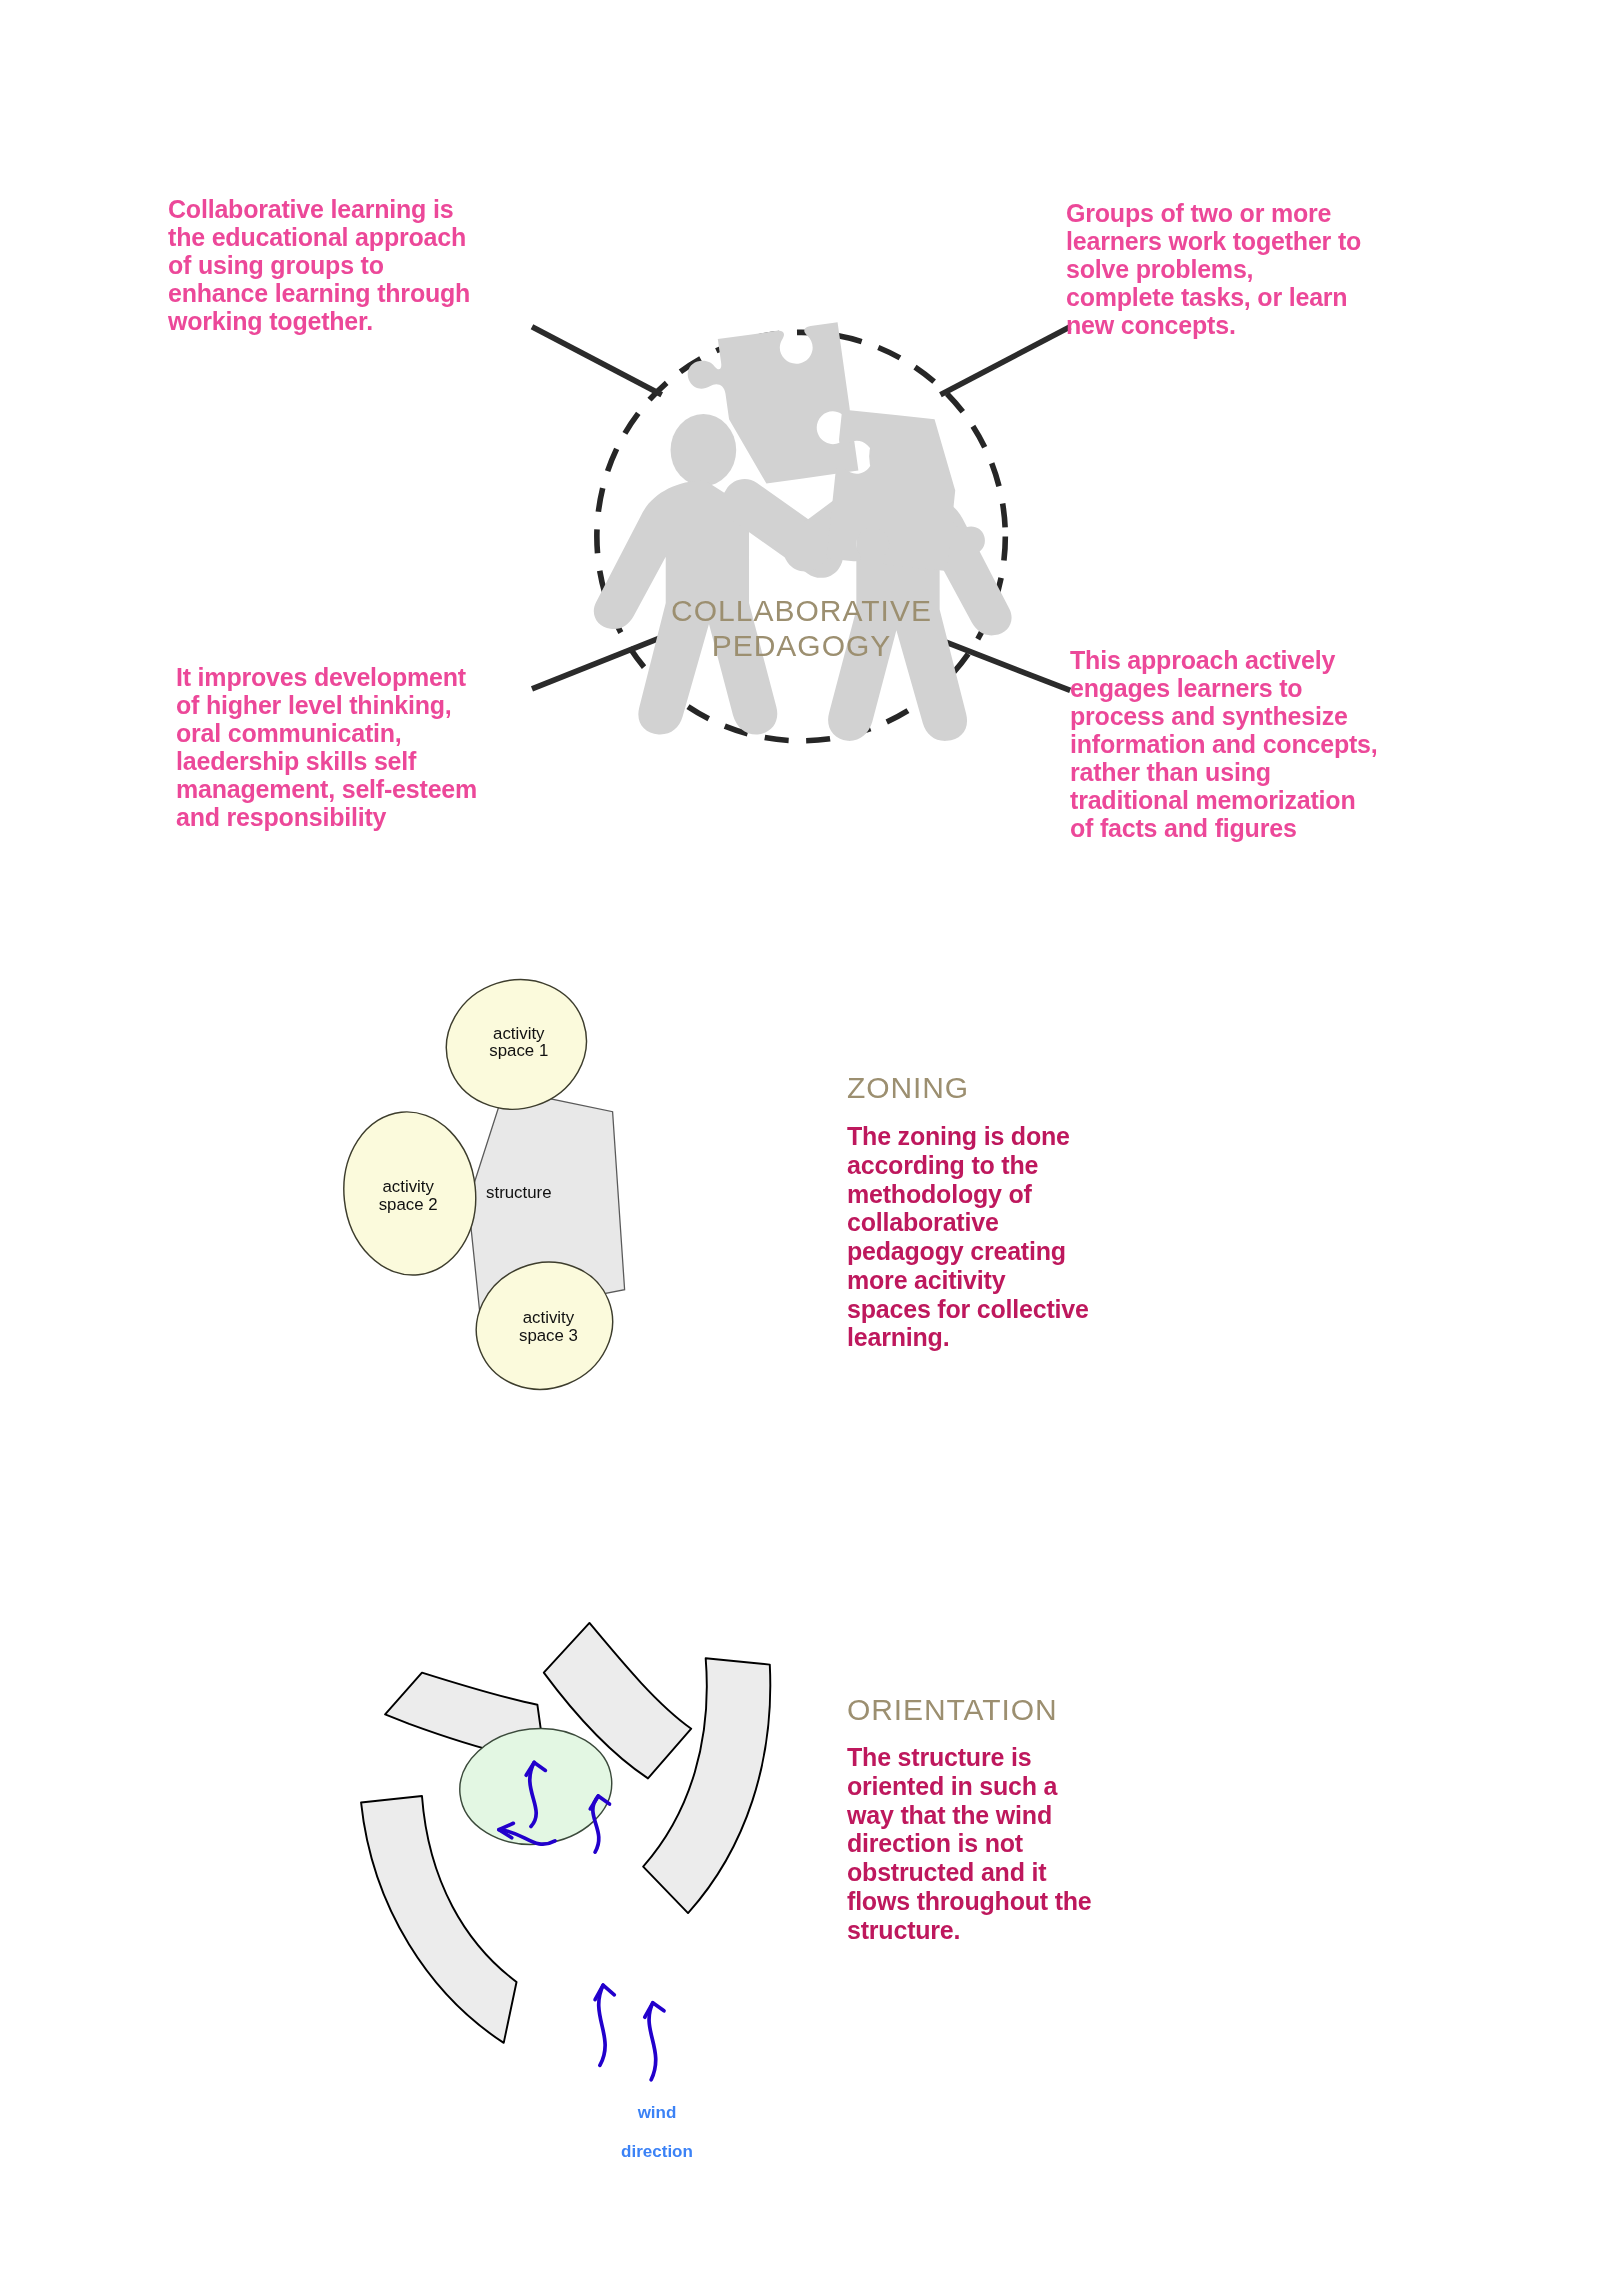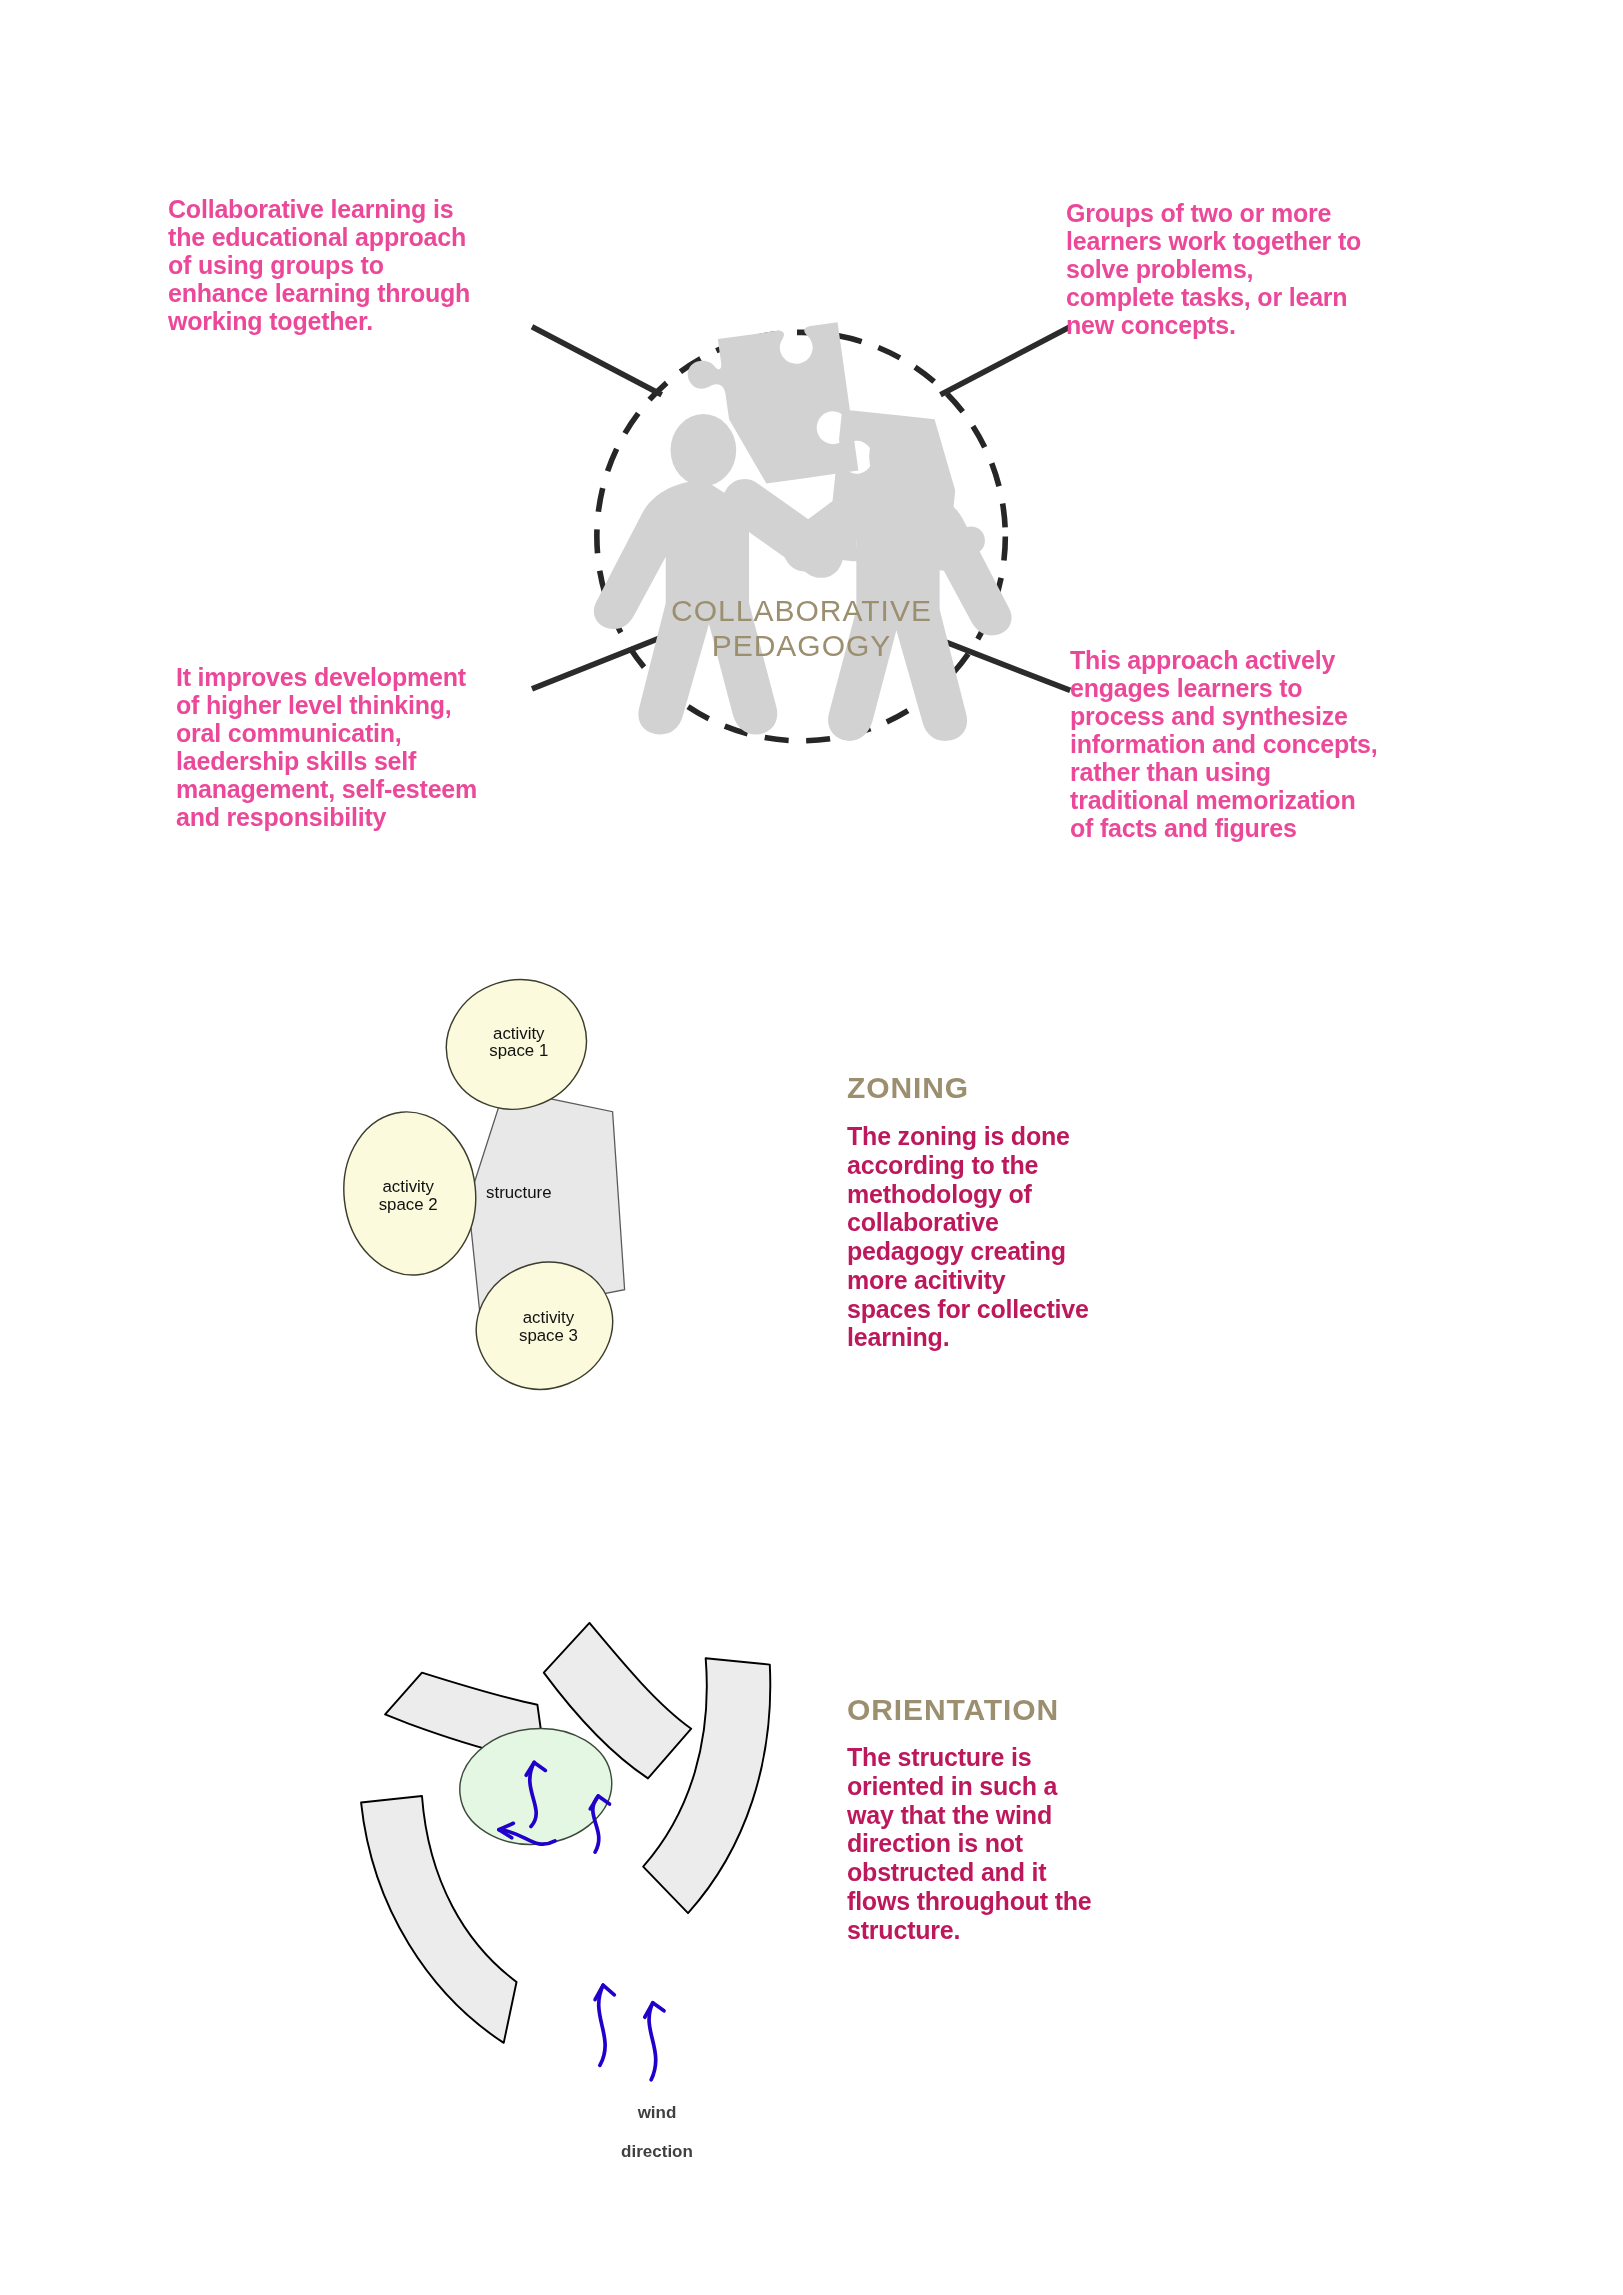--- a/index.html
+++ b/index.html
@@ -71,21 +71,21 @@
   .zone-label {
     font-size: 21px;
     font-weight: normal;
     fill: #111;
     font-family: "Liberation Sans", sans-serif;
   }
 
   .section-heading {
     position: absolute;
     font-size: 30px;
-    font-weight: bold;
+    font-weight: normal;
     letter-spacing: 0.9px;
     color: #9c8f70;
   }
   .section-body {
     position: absolute;
     font-size: 25px;
     font-weight: bold;
     line-height: 1.15;
     letter-spacing: -0.2px;
     color: #be185d;
@@ -107,21 +107,21 @@
   }
   .wind-label {
     position: absolute;
     left: 561px;
     top: 2083px;
     width: 192px;
     text-align: center;
     font-size: 17px;
     font-weight: bold;
     line-height: 1.15;
-    color: #404040;
+    color: #3b82f6;
     white-space: pre-line;
   }
 </style>
 </head>
 <body>
 
 <div class="page">
 
   <svg id="concept-svg" viewBox="0 0 2026 1100">
 

